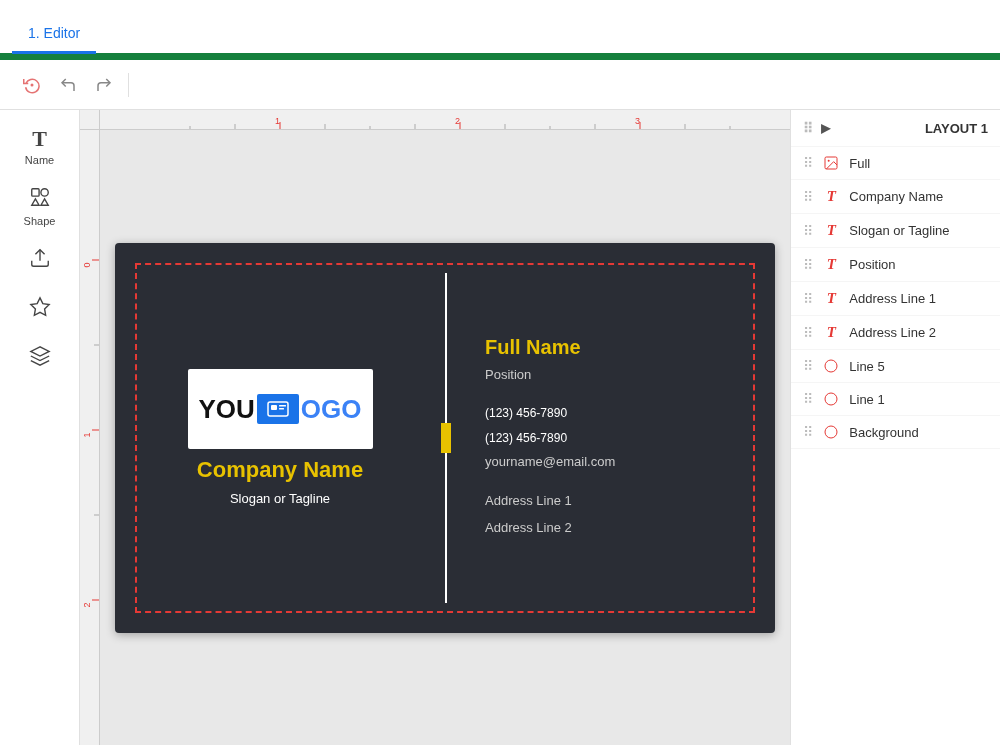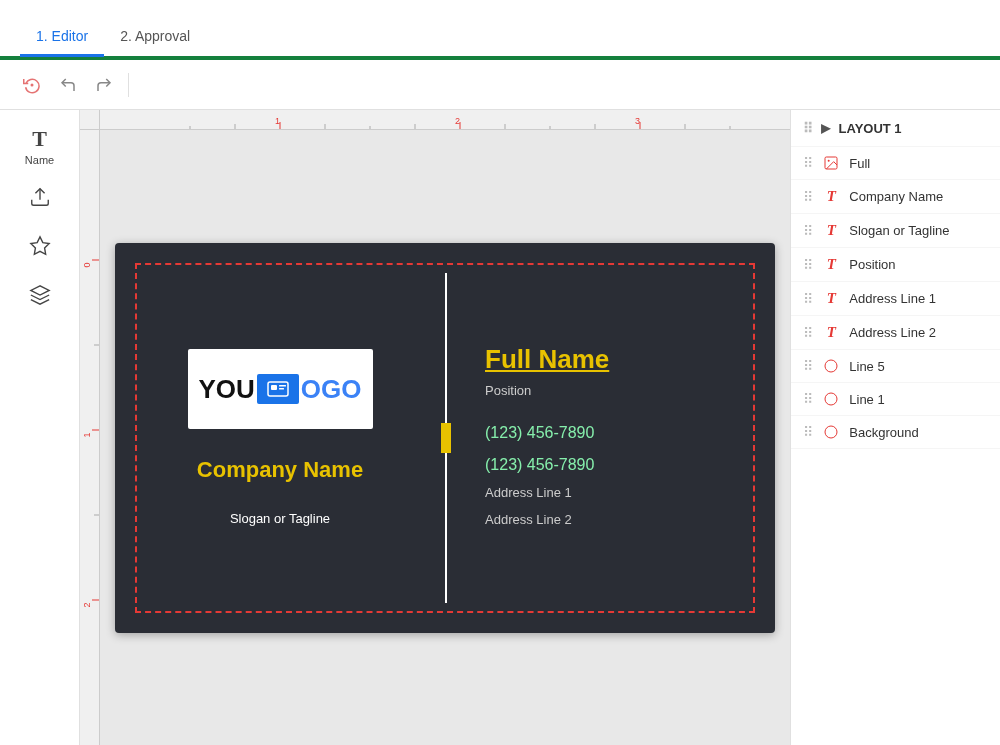--- a/index.html
+++ b/index.html
@@ -4,22 +4,22 @@
   <style>
     * { box-sizing: border-box; margin: 0; padding: 0; }
     body { font-family: Arial, sans-serif; background: #f5f5f5; width: 1000px; height: 745px; overflow: hidden; }
 
     
     .top-nav {
       display: flex;
       align-items: flex-end;
       height: 60px;
       background: #fff;
-      border-bottom: 4px solid #15803d;
-      padding: 0 20px;
+      border-bottom: 7px solid #15803d;
+      padding: 0 12px;
     }
     .tab {
       padding: 10px 16px;
       cursor: pointer;
       font-size: 14px;
       color: #555;
       border-bottom: 3px solid transparent;
       margin-bottom: -1px;
     }
     .tab.active {
@@ -157,21 +157,21 @@
       z-index: 10;
     }
     .card-left {
       position: absolute;
       left: 0; top: 0; bottom: 0;
       width: 50%;
       display: flex;
       flex-direction: column;
       align-items: center;
       justify-content: center;
-      gap: 28px;
+      gap: 8px;
     }
     .card-logo-box {
       background: #fff;
       width: 185px;
       height: 80px;
       display: flex;
       align-items: center;
       justify-content: center;
       border-radius: 2px;
       overflow: hidden;
@@ -208,33 +208,32 @@
       right: 0; top: 0; bottom: 0;
       left: 50%;
       display: flex;
       flex-direction: column;
       justify-content: center;
       padding-left: 40px;
       gap: 6px;
     }
     .card-full-name {
       color: #e8c200;
-      font-size: 26px;
+      font-size: 20px;
       font-weight: bold;
       margin-bottom: 2px;
-      text-decoration: underline;
     }
     .card-position {
       color: #ccc;
       font-size: 13px;
       margin-bottom: 16px;
     }
     .card-phone {
-      color: #86efac;
-      font-size: 16px;
+      color: #ffffff;
+      font-size: 12px;
       line-height: 1.6;
     }
     .card-email {
       color: #ccc;
       font-size: 13px;
       margin-bottom: 16px;
     }
     .card-address {
       color: #ccc;
       font-size: 13px;
@@ -294,21 +293,20 @@
       font-weight: bold;
       font-size: 15px;
       color: #e53935;
     }
   </style>
 </head>
 <body>
 
 <div class="top-nav">
   <div class="tab active">1. Editor</div>
-  <div class="tab">2. Approval</div>
 </div>
 
 <div class="toolbar">
   <button class="toolbar-btn" title="History">
     <svg width="18" height="18" viewBox="0 0 24 24" fill="none" stroke="#e57373" stroke-width="2">
       <polyline points="1 4 1 10 7 10"></polyline>
       <path d="M3.51 15a9 9 0 1 0 .49-4.88"></path>
       <circle cx="12" cy="12" r="2" fill="#e57373" stroke="none"></circle>
     </svg>
   </button>
@@ -330,20 +328,31 @@
 <div class="main-layout">
 
   <div class="left-sidebar">
     <div class="tool-item">
       <span class="tool-icon" style="font-family:serif; font-weight:bold; font-size:22px;">T</span>
       <span>Name</span>
     </div>
     <div class="tool-item">
       <span class="tool-icon">
         <svg width="22" height="22" viewBox="0 0 24 24" fill="none" stroke="#444" stroke-width="1.5">
+          <rect x="3" y="3" width="8" height="8" rx="1"></rect>
+          <circle cx="17" cy="7" r="4"></circle>
+          <polygon points="3,21 11,21 7,14"></polygon>
+          <polygon points="13,21 21,21 17,14"></polygon>
+        </svg>
+      </span>
+      <span>Shape</span>
+    </div>
+    <div class="tool-item">
+      <span class="tool-icon">
+        <svg width="22" height="22" viewBox="0 0 24 24" fill="none" stroke="#444" stroke-width="1.5">
           <path d="M21 15v4a2 2 0 0 1-2 2H5a2 2 0 0 1-2-2v-4"></path>
           <polyline points="17 8 12 3 7 8"></polyline>
           <line x1="12" y1="3" x2="12" y2="15"></line>
         </svg>
       </span>
       <span></span>
     </div>
     <div class="tool-item">
       <span class="tool-icon">
         <svg width="22" height="22" viewBox="0 0 24 24" fill="none" stroke="#444" stroke-width="1.5">
@@ -433,34 +442,35 @@
 
           <div class="card-divider">
             <div class="card-divider-dot"></div>
           </div>
 
           <div class="card-right">
             <div class="card-full-name">Full Name</div>
             <div class="card-position">Position</div>
             <div class="card-phone">(123) 456-7890</div>
             <div class="card-phone">(123) 456-7890</div>
+            <div class="card-email">yourname@email.com</div>
             <div class="card-address">Address Line 1</div>
             <div class="card-address">Address Line 2</div>
           </div>
         </div>
       </div>
     </div>
   </div>
 
   <div class="right-panel">
 
     <div class="layer-item header-item">
       <span class="layer-drag">⠿</span>
       <span style="font-size:12px; color:#555;">▶</span>
-      <span class="layer-name" style="font-weight:bold; font-size:13px;">LAYOUT 1</span>
+      <span class="layer-name" style="font-weight:bold; font-size:13px;text-align:right;">LAYOUT 1</span>
     </div>
 
     <div class="layer-item">
       <span class="layer-drag">⠿</span>
       <span class="layer-icon">
         <svg width="16" height="16" viewBox="0 0 24 24" fill="none" stroke="#e53935" stroke-width="1.5">
           <rect x="3" y="3" width="18" height="18" rx="2"></rect>
           <circle cx="8.5" cy="8.5" r="1.5" fill="#e53935" stroke="none"></circle>
           <polyline points="21 15 16 10 5 21" stroke="#e53935"></polyline>
         </svg>

